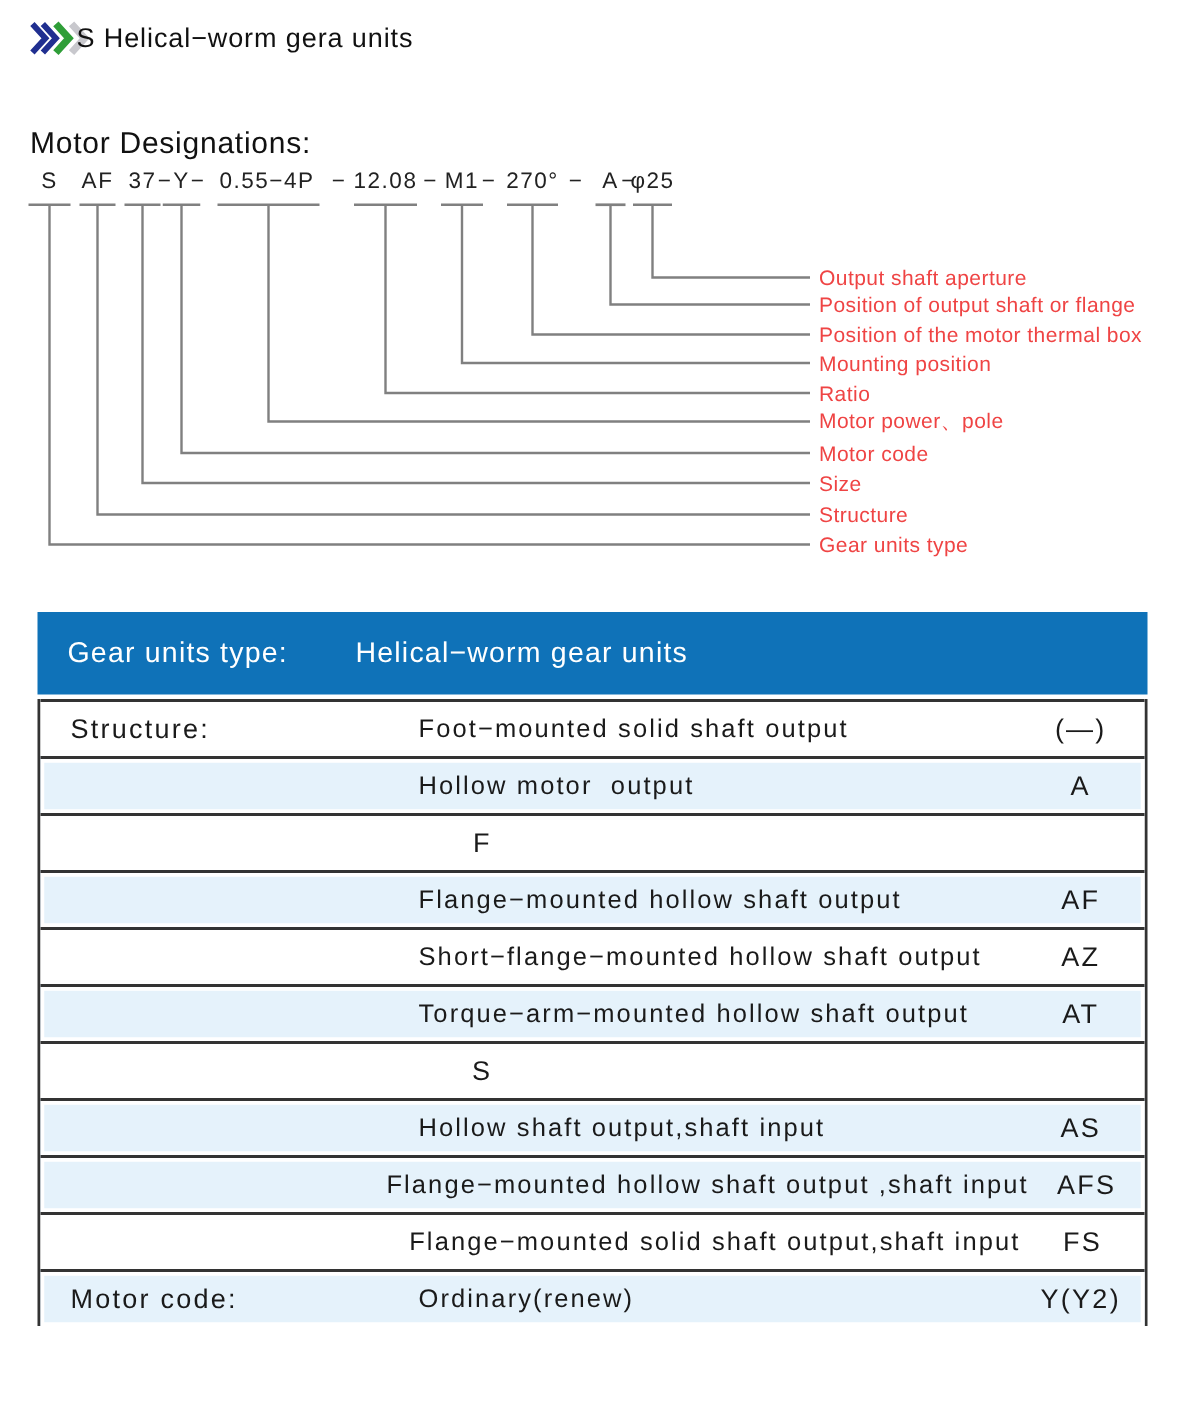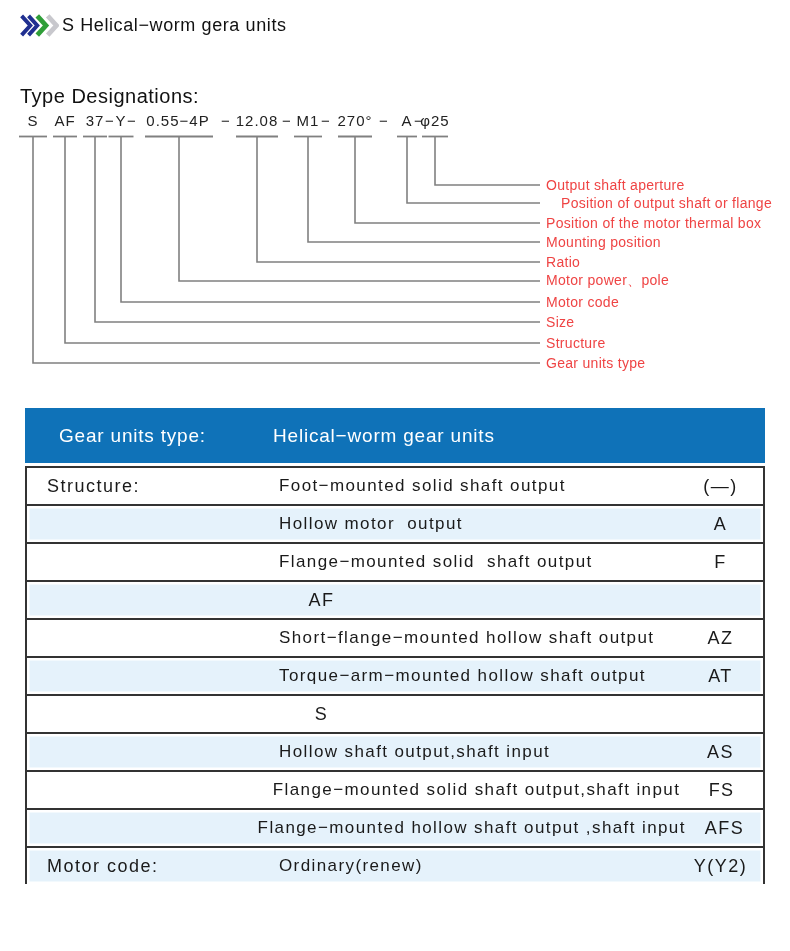--- a/index.html
+++ b/index.html
@@ -7,21 +7,21 @@
   body {
     position:relative;
     width:790px; height:951px;
     overflow:hidden;
     font-family:"Liberation Sans", sans-serif;
     color:#1a1a1a;
   }
   
   .chevrons { position:absolute; left:19px; top:13px; }
   .page-title {
-    position:absolute; left:62px; top:15px;
+    position:absolute; left:51px; top:15px;
     font-size:18px; letter-spacing:0.6px; font-weight:normal; color:#111;
     white-space:pre;
   }
   
   .td-heading {
     position:absolute; left:20px; top:85px;
     font-size:20px; letter-spacing:0.5px; font-weight:normal; color:#111;
   }
   .diagram-svg { position:absolute; left:0; top:0; pointer-events:none; }
   .code-token {
@@ -32,21 +32,21 @@
     position:absolute; left:546px; transform:translateY(-50%);
     font-size:14px; letter-spacing:0.3px; color:#ef4444; white-space:pre;
   }
   
   .spec-table { position:absolute; left:25px; top:408px; width:740px; }
   .t-head {
     height:55px; background:#0f72b8; color:#ffffff;
     display:flex; align-items:center;
     font-size:19px; letter-spacing:0.8px;
   }
-  .t-head .t-label { width:248px; padding-left:34px; }
+  .t-head .t-label { width:212px; padding-left:20px; }
   .t-head .t-value { flex:1; white-space:pre; }
   .t-body {
     margin-top:3px;
     border-left:2.5px solid #333; border-right:2.5px solid #333;
   }
   .t-row {
     display:flex; align-items:center;
     height:38px; border-top:2.5px solid #333;
     background:#ffffff;
     font-size:17px; letter-spacing:1.4px;
@@ -60,21 +60,21 @@
 <body>
 
 <svg class="chevrons" width="40" height="25" viewBox="0 0 46 28">
   <path d="M3,3 L13,14 L3,25" fill="none" stroke="#202f90" stroke-width="4.5"></path>
   <path d="M11,3 L21,14 L11,25" fill="none" stroke="#202f90" stroke-width="4.5"></path>
   <path d="M21,3 L31,14 L21,25" fill="none" stroke="#2f9e38" stroke-width="5.5"></path>
   <path d="M33,3 L43,14 L33,25" fill="none" stroke="#c8c8cd" stroke-width="5.5"></path>
 </svg>
 <h1 class="page-title">S Helical−worm gera units</h1>
 
-<h2 class="td-heading">Type Designations:</h2>
+<h2 class="td-heading">Motor Designations:</h2>
 <div id="diagram">
     <svg class="diagram-svg" width="790" height="400">
       <line x1="19" x2="47" y1="136.5" y2="136.5" stroke="#808080" stroke-width="1.8"></line>
       <path d="M 33 136.5 V 363 H 540" fill="none" stroke="#808080" stroke-width="1.6"></path>
       <line x1="53" x2="77" y1="136.5" y2="136.5" stroke="#808080" stroke-width="1.8"></line>
       <path d="M 65 136.5 V 343 H 540" fill="none" stroke="#808080" stroke-width="1.6"></path>
       <line x1="83" x2="107" y1="136.5" y2="136.5" stroke="#808080" stroke-width="1.8"></line>
       <path d="M 95 136.5 V 322 H 540" fill="none" stroke="#808080" stroke-width="1.6"></path>
       <line x1="108.5" x2="133.5" y1="136.5" y2="136.5" stroke="#808080" stroke-width="1.8"></line>
       <path d="M 121 136.5 V 302 H 540" fill="none" stroke="#808080" stroke-width="1.6"></path>
@@ -101,21 +101,21 @@
     <span class="diag-label" style="top: 302px;">Motor code</span>
     <span class="code-token" style="left: 178px;">0.55−4P</span>
     <span class="diag-label" style="top: 281px;">Motor power、pole</span>
     <span class="code-token" style="left: 257px;">12.08</span>
     <span class="diag-label" style="top: 262px;">Ratio</span>
     <span class="code-token" style="left: 308px;">M1</span>
     <span class="diag-label" style="top: 242px; text-align: right;">Mounting position</span>
     <span class="code-token" style="left: 355px;">270°</span>
     <span class="diag-label" style="top: 223px;">Position of the motor thermal box</span>
     <span class="code-token" style="left: 407px;">A</span>
-    <span class="diag-label" style="top: 203px; margin-left: 15px;">Position of output shaft or flange</span>
+    <span class="diag-label" style="top: 203px;">Position of output shaft or flange</span>
     <span class="code-token" style="left: 435px;">φ25</span>
     <span class="diag-label" style="top: 185px;">Output shaft aperture</span>
     <span class="code-token" style="left: 110px;">−</span>
     <span class="code-token" style="left: 132px;">−</span>
     <span class="code-token" style="left: 226px;">−</span>
     <span class="code-token" style="left: 287px;">−</span>
     <span class="code-token" style="left: 326px;">−</span>
     <span class="code-token" style="left: 384px;">−</span>
     <span class="code-token" style="left: 419px;">−</span>
   </div>
@@ -131,25 +131,25 @@
         <span class="t-desc">Foot−mounted solid shaft output</span>
         <span class="t-code">(—)</span>
       </div>
       <div class="t-row shaded">
         <span class="t-label"></span>
         <span class="t-desc">Hollow motor  output</span>
         <span class="t-code">A</span>
       </div>
       <div class="t-row">
         <span class="t-label"></span>
-        <span class="t-desc">Flange−mounted solid  shaft output</span>
         <span class="t-code">F</span>
       </div>
       <div class="t-row shaded">
         <span class="t-label"></span>
+        <span class="t-desc">Flange−mounted hollow shaft output</span>
         <span class="t-code">AF</span>
       </div>
       <div class="t-row">
         <span class="t-label"></span>
         <span class="t-desc">Short−flange−mounted hollow shaft output</span>
         <span class="t-code">AZ</span>
       </div>
       <div class="t-row shaded">
         <span class="t-label"></span>
         <span class="t-desc">Torque−arm−mounted hollow shaft output</span>
@@ -157,29 +157,29 @@
       </div>
       <div class="t-row">
         <span class="t-label"></span>
         <span class="t-code">S</span>
       </div>
       <div class="t-row shaded">
         <span class="t-label"></span>
         <span class="t-desc">Hollow shaft output,shaft input</span>
         <span class="t-code">AS</span>
       </div>
+      <div class="t-row shaded">
+        <span class="t-label"></span>
+        <span class="t-desc">Flange−mounted hollow shaft output ,shaft input</span>
+        <span class="t-code">AFS</span>
+      </div>
       <div class="t-row">
         <span class="t-label"></span>
         <span class="t-desc">Flange−mounted solid shaft output,shaft input</span>
         <span class="t-code">FS</span>
-      </div>
-      <div class="t-row shaded">
-        <span class="t-label"></span>
-        <span class="t-desc">Flange−mounted hollow shaft output ,shaft input</span>
-        <span class="t-code">AFS</span>
       </div>
       <div class="t-row shaded">
         <span class="t-label">Motor code:</span>
         <span class="t-desc">Ordinary(renew)</span>
         <span class="t-code">Y(Y2)</span>
       </div>
     </div>
 </div>
 
 </body></html>

